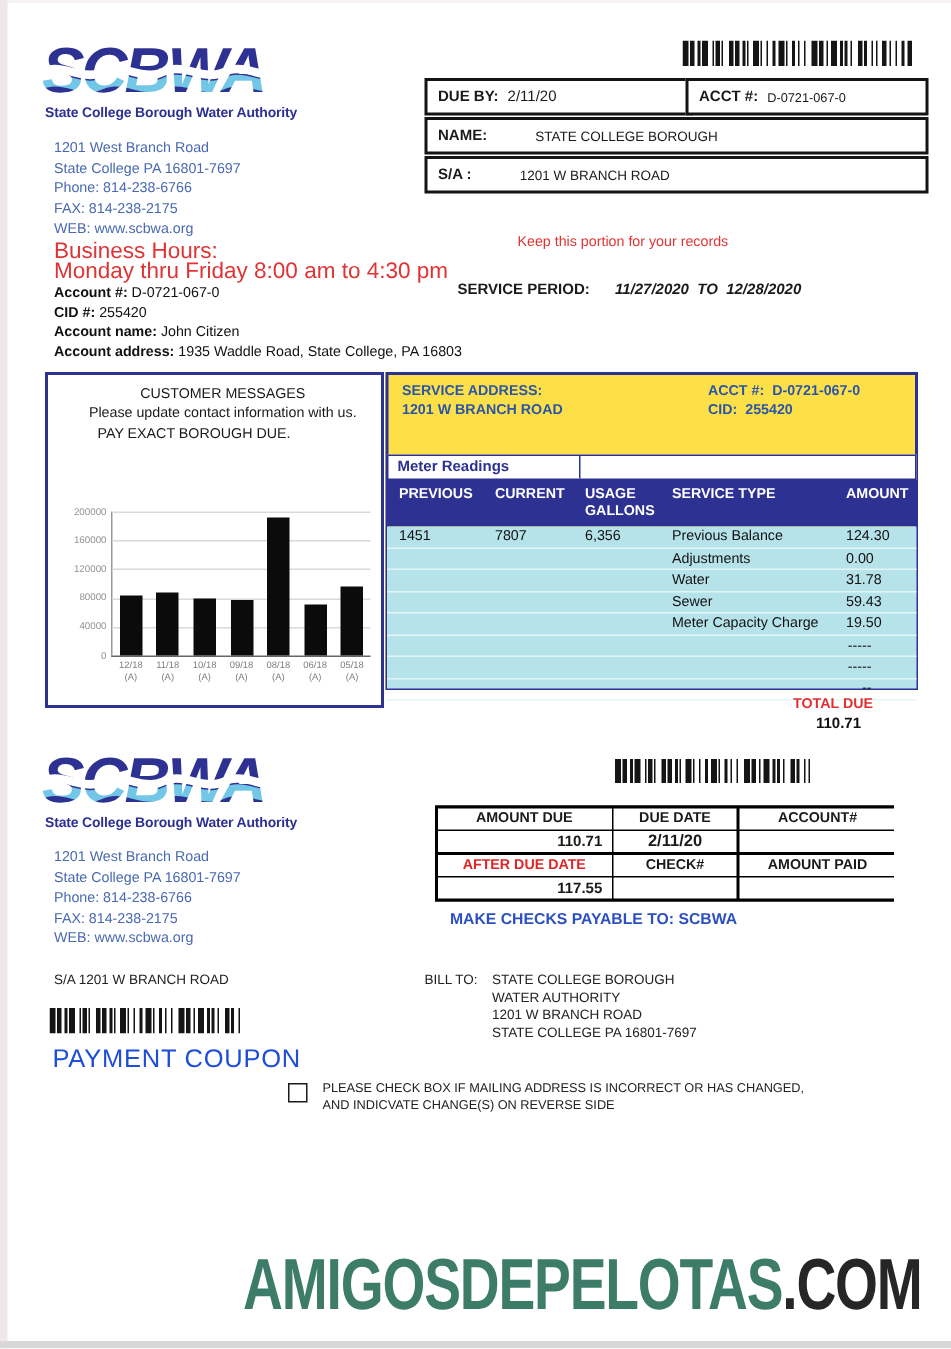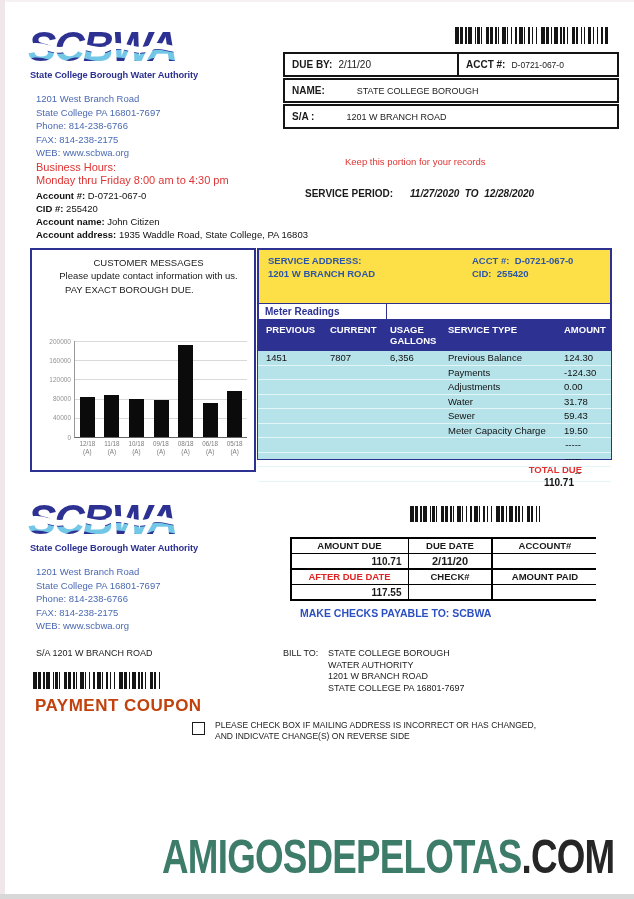--- a/index.html
+++ b/index.html
@@ -11,21 +11,21 @@
 
   
   .edge-left{left:0;top:0;width:5px;height:899px;background:#efe7e9;}
   .edge-top{left:0;top:0;width:634px;height:2px;background:#f6f1f2;}
   .edge-bottom{left:0;top:894px;width:634px;height:5px;background:#d8d8d8;}
 
   
   .tagline{font-size:9.3px;font-weight:bold;color:#2d3192;white-space:nowrap;letter-spacing:-0.1px;}
   .addr{font-size:9.5px;line-height:13.5px;color:#4a69b2;}
   .red{color:#e03434;}
-  .bh{font-size:11px;line-height:13px;}
+  .bh{font-size:15px;line-height:13px;}
   .acct-info{font-size:9.5px;line-height:13px;color:#111;}
 
   
   .barcode{position:absolute;background:#fff;overflow:hidden;}
   .barcode span{position:absolute;top:0;bottom:0;background:#151515;}
 
   
   .tt-row{position:absolute;height:21px;border:2px solid #141414;display:flex;align-items:center;
           padding-left:7px;font-size:10px;background:#fff;}
   .tt-row .lbl{font-weight:bold;margin-right:6px;}
@@ -66,21 +66,21 @@
   .cp-table{left:290px;top:537px;width:303px;border:1px solid #000;display:grid;
             grid-template-columns:116px 82px 105px;background:#000;grid-gap:1.5px;padding:0.5px;box-sizing:content-box;}
   .cp-cell{background:#fff;height:14px;display:flex;align-items:center;justify-content:center;
            font-size:9.5px;font-weight:bold;}
   .cp-val-r{justify-content:flex-end;padding-right:6px;font-size:10px;}
   .cp-red{color:#e02424;}
   .cp-date{font-size:11px;}
 
   .make-checks{color:#2d50c0;font-weight:bold;font-size:10.5px;}
   .small9{font-size:9px;line-height:11.5px;color:#222;}
-  .coupon-title{font-size:17px;font-weight:bold;letter-spacing:0.5px;color:#c2410c;}
+  .coupon-title{font-size:17px;font-weight:normal;letter-spacing:0.5px;color:#1d4ed8;}
   .chkbox{width:13px;height:13px;border:1.5px solid #1a1a1a;background:#fff;box-sizing:border-box;}
   .chk-txt{font-size:8.5px;line-height:11px;color:#222;}
 
   .watermark{right:20px;top:829px;font-size:46px;font-weight:bold;letter-spacing:-1px;white-space:nowrap;
              transform:scaleX(0.8) scaleY(1.05);transform-origin:right center;color:#3d7c69;}
   .watermark .dotcom{color:#262626;}
 </style>
 </head>
 <body>
 
@@ -250,27 +250,20 @@
         <span>1451</span>
         <span>7807</span>
         <span>6,356</span>
         <span>Previous Balance</span>
         <span class="amt">124.30</span>
       </div>
       <div class="svc-row">
           <span></span>
           <span></span>
           <span></span>
-          <span>Payments</span>
-          <span class="amt">-124.30</span>
-        </div>
-      <div class="svc-row">
-          <span></span>
-          <span></span>
-          <span></span>
           <span>Adjustments</span>
           <span class="amt">0.00</span>
         </div>
       <div class="svc-row">
           <span></span>
           <span></span>
           <span></span>
           <span>Water</span>
           <span class="amt">31.78</span>
         </div>

